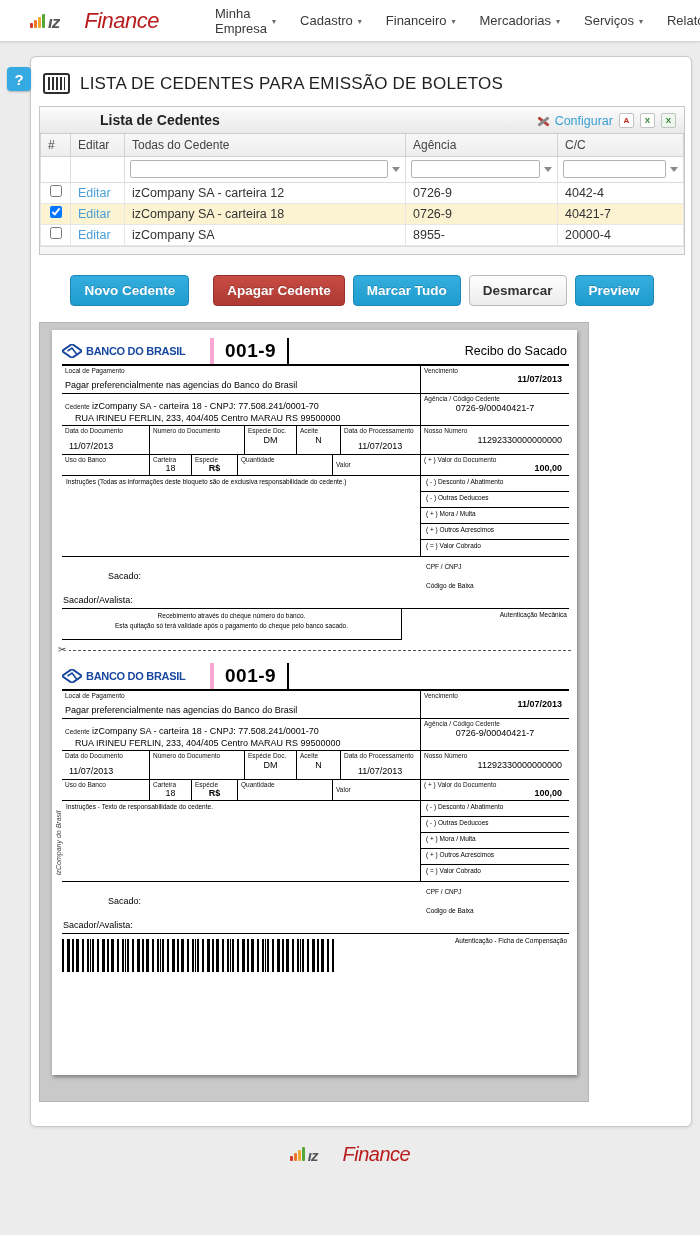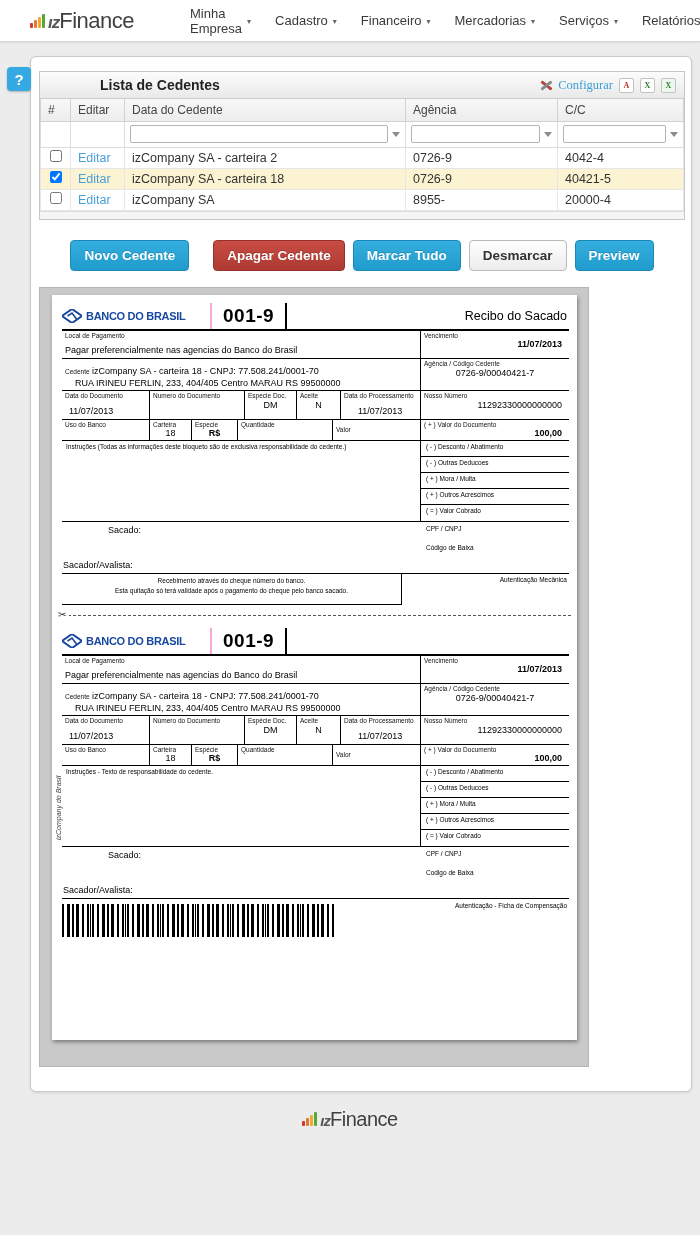--- a/index.html
+++ b/index.html
@@ -19,21 +19,21 @@
     box-shadow:0 1px 2px rgba(0,0,0,.07); position:relative; z-index:3;
   }
   .brand { display:flex; align-items:baseline; cursor:pointer; }
   .brand-bars { display:inline-flex; align-items:flex-end; margin-right:2px; }
   .brand-bars i { display:block; width:3px; margin-right:1px; border-radius:1px; }
   .brand-bars i:nth-child(1){ height:5px;  background:#cf3a2e; }
   .brand-bars i:nth-child(2){ height:8px;  background:#e8762c; }
   .brand-bars i:nth-child(3){ height:11px; background:#f0a830; }
   .brand-bars i:nth-child(4){ height:14px; background:#56a836; }
   .brand-iz  { font-size:17px; font-weight:bold; font-style:italic; color:#55565a; letter-spacing:-1px; }
-  .brand-fin { font-size:22px; color:#404040; letter-spacing:-0.5px; }
+  .brand-fin { font-size:22px; font-style:italic; color:#b91c1c; letter-spacing:-0.5px;margin-left:25px; }
   .menu { display:flex; margin-left:44px; }
   .menu-item { font-size:13px; color:#3a3a3a; padding:12px 12px; cursor:pointer; display:flex; align-items:center; }
   .menu-item .caret { font-size:8px; color:#666; margin-left:5px; margin-top:2px; }
 
   
   .main-card {
     position:relative; margin:14px 8px 0 30px; background:#fff;
     border:1px solid #c9c9c9; border-radius:6px;
     padding:14px 6px 24px 8px;
     box-shadow:0 1px 3px rgba(0,0,0,.10);
@@ -55,21 +55,21 @@
   }
   .page-title { font-size:17px; font-weight:normal; color:#1f1f1f; letter-spacing:.2px; }
 
   
   .panel { border:1px solid #c6c6c6; }
   .panel-titlebar {
     height:27px; background:linear-gradient(#fcfcfc,#e9e9e9);
     border-bottom:1px solid #ccc; display:flex; align-items:center; padding:0 8px 0 32px;
   }
   .panel-title { font-size:14px; font-weight:bold; color:#222;padding-left:28px; }
-  .panel-actions { margin-left:auto; display:flex; align-items:center;font-family:Liberation Serif, serif; }
+  .panel-actions { margin-left:auto; display:flex; align-items:flex-end; }
   .cfg-icon { position:relative; width:13px; height:13px; margin-right:5px; }
   .cfg-icon::before, .cfg-icon::after {
     content:""; position:absolute; left:0; top:5px; width:13px; height:3px; border-radius:1px;
   }
   .cfg-icon::before { background:#b5443a; transform:rotate(38deg); }
   .cfg-icon::after  { background:#8a8a8a; transform:rotate(-38deg); }
   .cfg-link { color:#3aa0d4; font-size:12.5px; }
   .doc-icon {
     width:15px; height:15px; margin-left:6px; border-radius:2px; border:1px solid #c2c2c2;
     background:#fff; font-size:8px; font-weight:bold;
@@ -129,40 +129,40 @@
   
   .bo { position:relative; color:#000; margin:0 2px 0 4px; }
   .bo .lb { display:block; font-size:6.5px; line-height:1.15; color:#111; }
   .bo .vl { font-size:9px; line-height:1.2; }
   .bo .bold { font-weight:bold; }
   .b-head { display:flex; align-items:center; height:28px; border-bottom:2px solid #000; }
   .bb-logo { width:148px; display:flex; align-items:center; flex:none; }
   .bb-glyph { margin-right:4px; flex:none; }
   .bb-name { color:#17479e; font-weight:bold; font-size:11px; letter-spacing:-.3px; white-space:nowrap; }
   .b-code {
-    border-left:2px solid #f9a8d4; border-right:2px solid #000; padding:2px 11px;
+    border-left:4px solid #f9a8d4; border-right:2px solid #000; padding:2px 11px;
     font-size:19px; font-weight:bold; letter-spacing:.5px; flex:none;
   }
   .b-recibo { flex:1; text-align:right; font-size:12.5px; padding-right:2px; }
   .b-digit { flex:1; font-size:11px; font-weight:bold; padding-left:7px; white-space:nowrap; }
   .b-row { display:flex; border-bottom:1px solid #000; }
   .cell { border-right:1px solid #000; padding:1px 3px 1px 3px; overflow:hidden; }
   .cell.last { border-right:none; }
   .c-right { width:148px; flex:none; }
   .c-flex { flex:1; }
   .tr-val { text-align:right; padding-right:4px; }
   .ct-val { text-align:center; }
   .row-ced .vl { white-space:nowrap; }
   .addr2 { padding-left:10px; }
   .rowE { display:flex; }
   .rowE .instrcell { flex:1; border-right:1px solid #000; padding:2px 4px; font-size:6.5px; }
   .rstack { width:148px; flex:none; }
   .rstack .rrow { height:16px; border-bottom:1px solid #000; font-size:6.5px; padding:2px 0 0 5px; }
   .rstack .rrow.lastr { border-bottom:none; }
-  .sac-row { display:flex; border-top:1px solid #000; min-height:36px; }
+  .sac-row { display:flex; border-top:1px solid #000; min-height:36px;align-items:center; }
   .sac-left { flex:1; padding:3px 0 0 46px; font-size:9px; }
   .sac-right { width:148px; flex:none; font-size:6.5px; padding:3px 2px 0 5px; }
   .sac-right .b2lbl { margin-top:12px; }
   .sacador { font-size:9px; padding:3px 0 3px 1px; }
   .cheque-row { display:flex; border-top:1px solid #000; min-height:32px; }
   .cheque-left {
     width:340px; flex:none; border-right:1px solid #000; border-bottom:1px solid #000;
     text-align:center; font-size:6.5px; line-height:1.6; padding:2px 10px;
   }
   .cheque-right { flex:1; text-align:right; font-size:6.5px; padding:2px 2px; }
@@ -225,20 +225,26 @@
     <div class="menu-item">
         <span>Relatórios</span>
       </div>
 
   </div>
 </div>
 
 <div class="main-card">
   <div class="help-badge">?</div>
 
+  <div class="title-row">
+    <span class="barcode-badge">
+        <i></i>
+      </span>
+    <h1 class="page-title">LISTA DE CEDENTES PARA EMISSÃO DE BOLETOS</h1>
+  </div>
 
   <div class="panel">
     <div class="panel-titlebar">
       <span class="panel-title">Lista de Cedentes</span>
       <span class="panel-actions">
         <span class="cfg-icon"></span>
         <a class="cfg-link" href="#">Configurar</a>
         <span class="doc-icon pdf">A</span>
         <span class="doc-icon xls">X</span>
         <span class="doc-icon xlsx">X</span>
@@ -250,21 +256,21 @@
           <col style="width:30px">
           <col style="width:54px">
           <col>
           <col style="width:152px">
           <col style="width:126px">
         </colgroup>
       <tbody>
           <tr>
         <th>#</th>
         <th>Editar</th>
-        <th>Data do Cedente</th>
+        <th>Todas do Cedente</th>
         <th>Agência</th>
         <th>C/C</th>
       </tr>
       <tr class="filter-row">
         <td></td>
         <td></td>
         <td>
               <span class="filter-wrap">
                 <input class="filter-input" type="text" style="">
                 <span class="funnel"></span>
@@ -279,30 +285,30 @@
         <td>
               <span class="filter-wrap">
                 <input class="filter-input" type="text" style="">
                 <span class="funnel"></span>
               </span>
             </td>
       </tr>
       <tr>
         <td class="c-center"><input type="checkbox" style=""></td>
         <td><a href="#" class="edit-link">Editar</a></td>
-        <td>izCompany SA - carteira 2</td>
+        <td>izCompany SA - carteira 12</td>
         <td>0726-9</td>
         <td>4042-4</td>
       </tr>
       <tr class="selected">
         <td class="c-center"><input type="checkbox" checked="checked" style=""></td>
         <td><a href="#" class="edit-link">Editar</a></td>
         <td>izCompany SA - carteira 18</td>
         <td>0726-9</td>
-        <td>40421-5</td>
+        <td>40421-7</td>
       </tr>
       <tr>
         <td class="c-center"><input type="checkbox" style=""></td>
         <td><a href="#" class="edit-link">Editar</a></td>
         <td>izCompany SA</td>
         <td>8955-</td>
         <td>20000-4</td>
       </tr>
     </tbody>
       </table>

